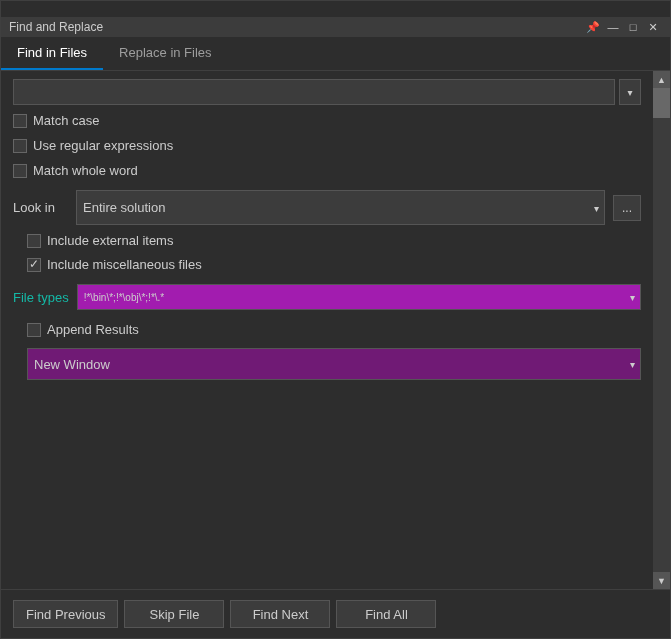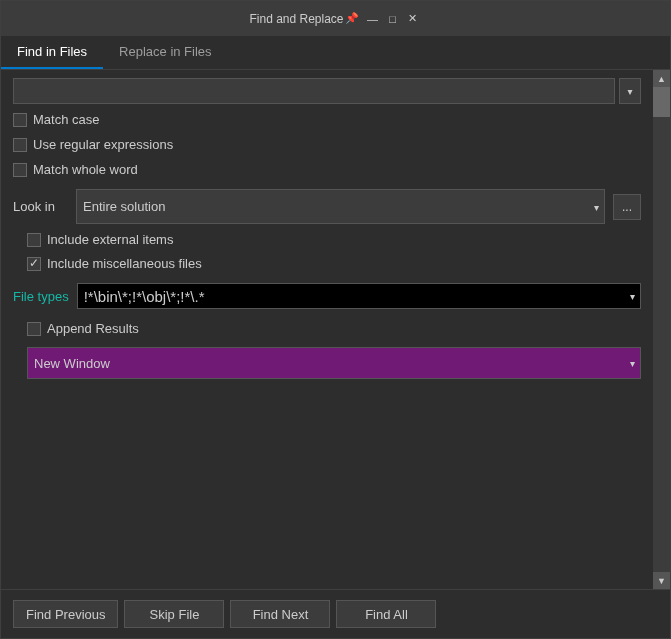--- a/index.html
+++ b/index.html
@@ -22,26 +22,27 @@
       width: 671px;
       height: 639px;
       background: #2d2d2d;
       border: 1px solid #3f3f3f;
       display: flex;
       flex-direction: column;
     }
 
     .title-bar {
       background: #3c3c3c;
-      height: 35px;
-      display: flex;
-      align-items: center;
-      justify-content: center;
+      height: 20px;
+      display: flex;
+      align-items: center;
+      justify-content: space-between;
       padding: 0 8px;
       flex-shrink: 0;
+      margin-top: 16px;
     }
 
     .title-bar-text {
       color: #cccccc;
       font-size: 12px;
     }
 
     .title-bar-controls {
       display: flex;
       gap: 2px;
@@ -272,27 +273,27 @@
     }
 
     .file-types-wrapper {
       flex: 1;
       position: relative;
       display: flex;
     }
 
     .file-types-wrapper input {
       flex: 1;
-      background: #000000;
+      background: #a21caf;
       border: 1px solid #555;
       color: #cccccc;
       padding: 4px 24px 4px 6px;
       height: 26px;
       outline: none;
-      font-size: 15px;
+      font-size: 10px;
     }
 
     .file-types-wrapper::after {
       content: '▾';
       position: absolute;
       right: 6px;
       top: 50%;
       transform: translateY(-50%);
       color: #ccc;
       pointer-events: none;

